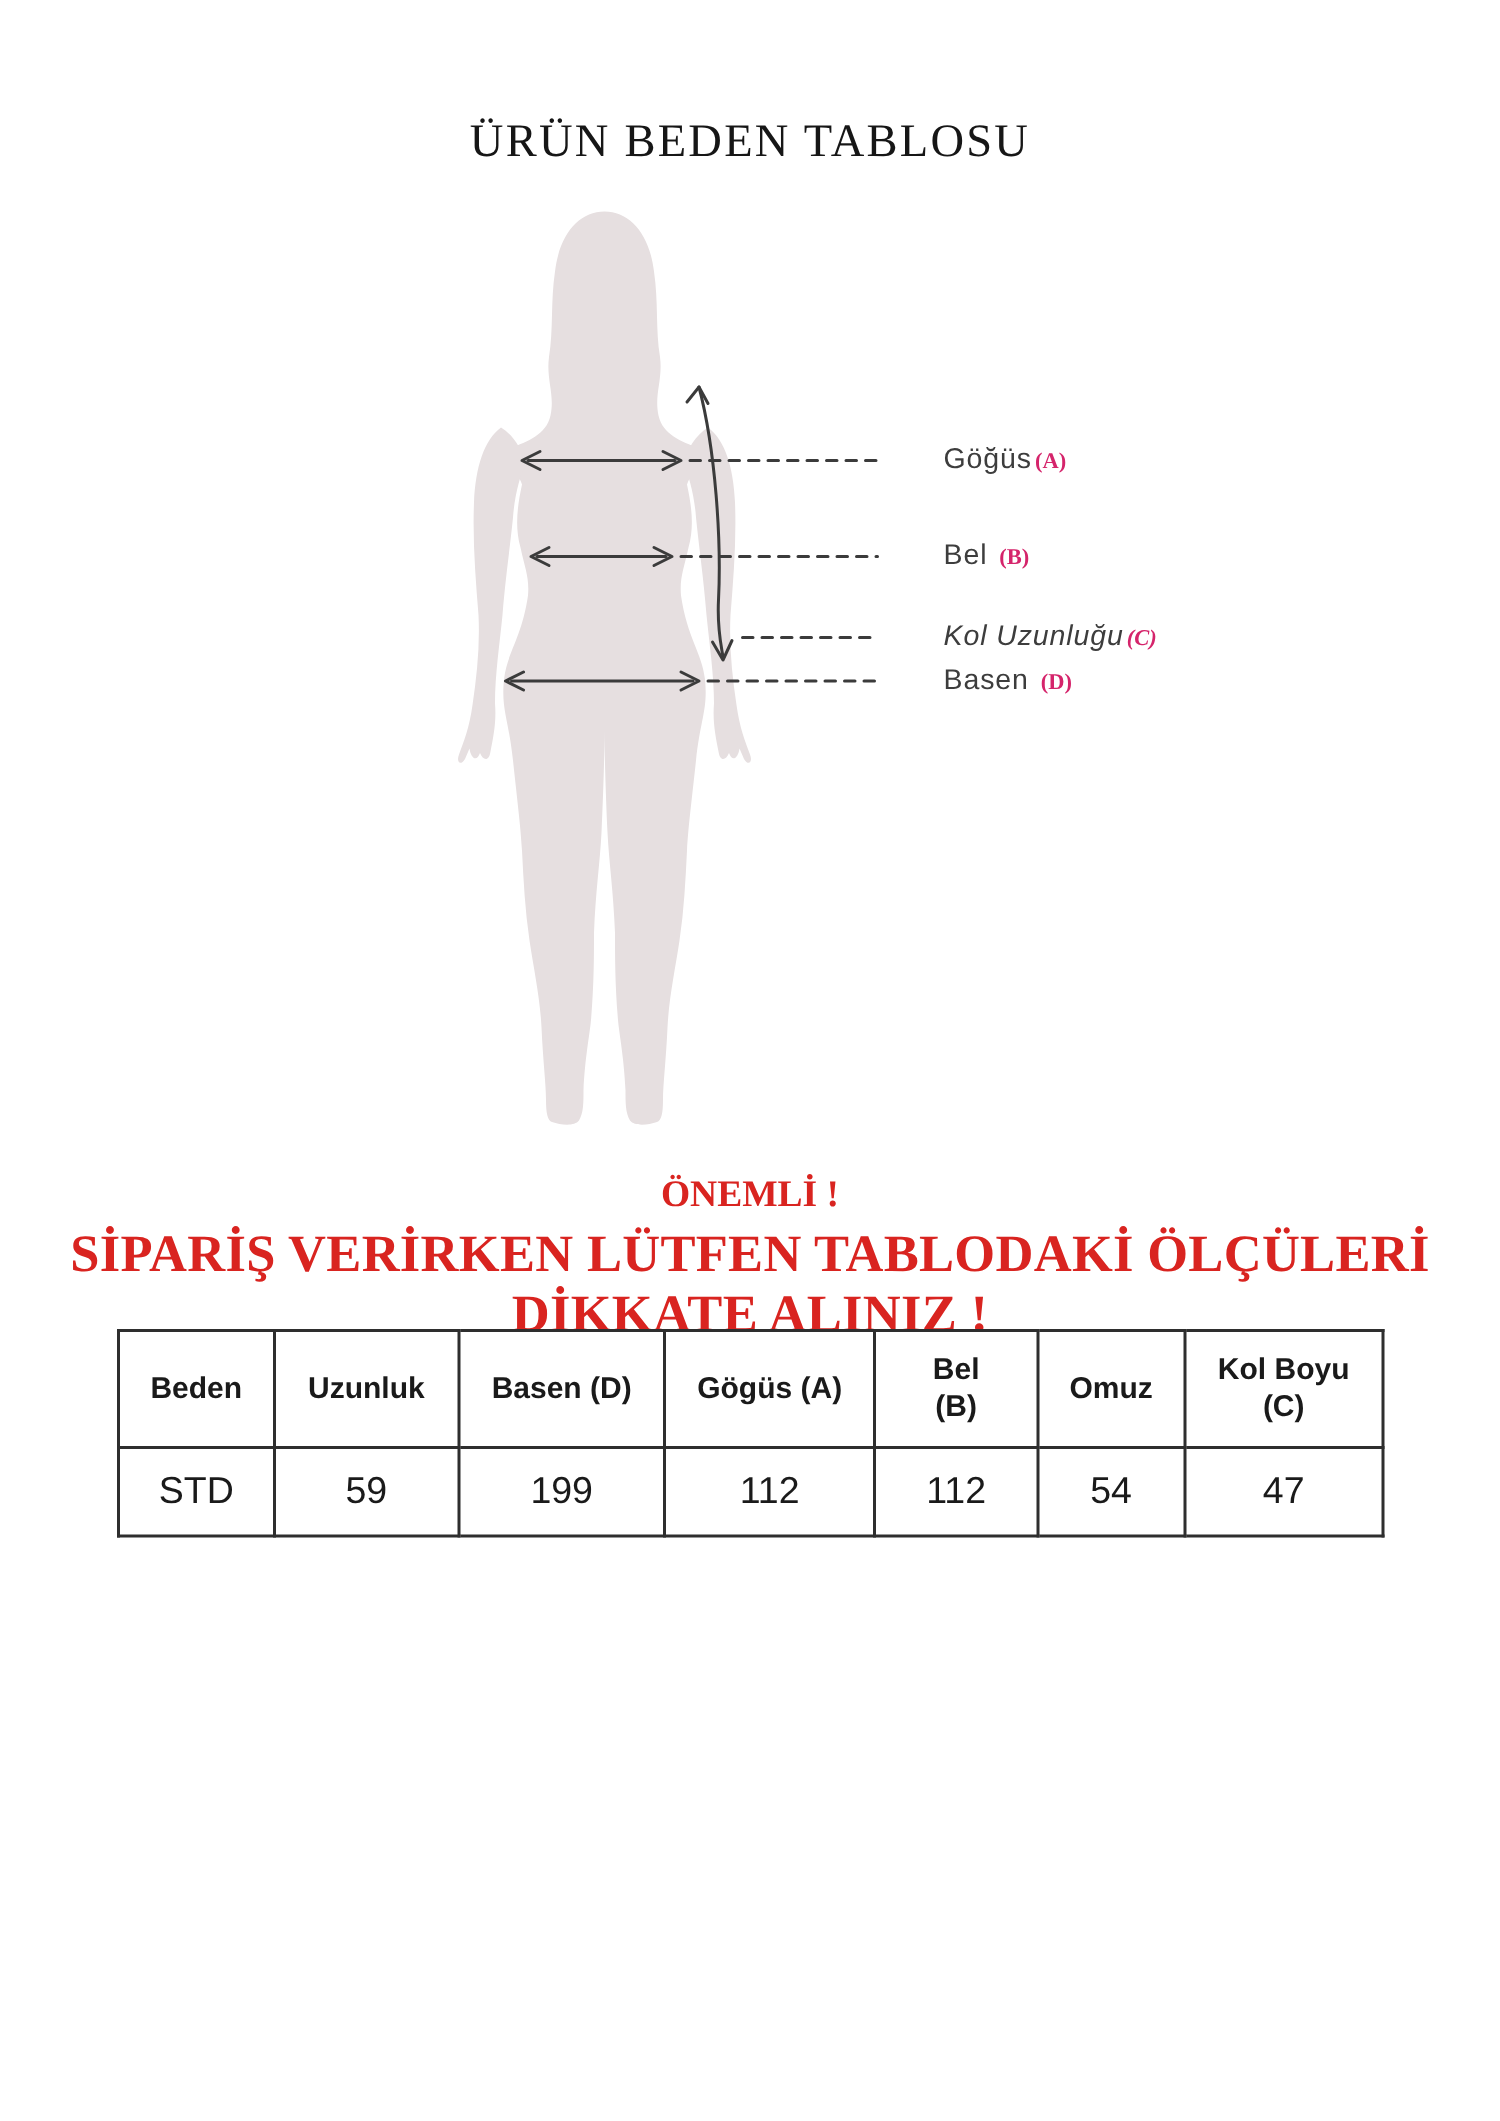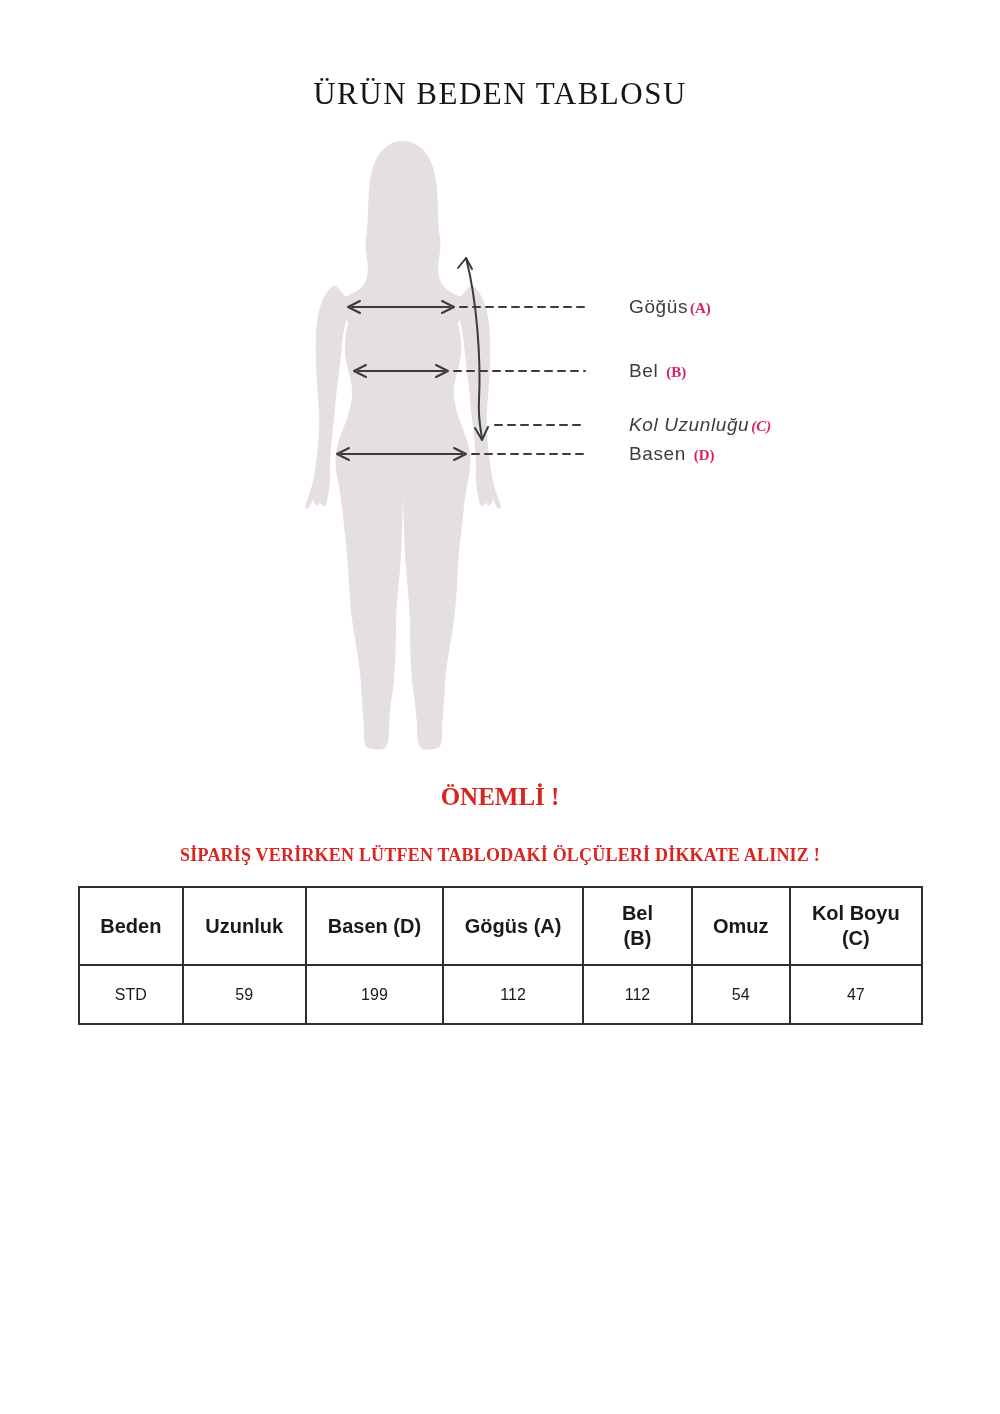--- a/index.html
+++ b/index.html
@@ -78,27 +78,27 @@
     left: 0;
     width: 100%;
     text-align: center;
     font-family: "Liberation Serif", serif;
     font-weight: bold;
     font-size: 25px;
     color: #d92420;
   }
   .warning {
     position: absolute;
-    top: 845px;
+    top: 816px;
     left: 0;
     width: 100%;
     text-align: center;
     font-family: "Liberation Serif", serif;
     font-weight: bold;
-    font-size: 18px;
+    font-size: 35px;
     letter-spacing: 0.2px;
     color: #d92420;
   }
 
   .size-table {
     position: absolute;
     left: 78px;
     top: 886px;
     width: 845px;
     border-collapse: collapse;
@@ -114,21 +114,21 @@
     height: 76px;
     font-size: 20px;
     font-weight: bold;
     line-height: 1.25;
     padding: 0 0;
   }
   .size-table th.wrap-bel { padding: 0 26px; }
   .size-table th.wrap-kol { padding: 0 10px; border-radius: 29px; }
   .size-table td {
     height: 55px;
-    font-size: 16px;
+    font-size: 25px;
     font-weight: normal;
   }
   .col-1 { width: 12.3%; }
   .col-2 { width: 14.6%; }
   .col-3 { width: 16.3%; }
   .col-4 { width: 16.6%; }
   .col-5 { width: 12.9%; }
   .col-6 { width: 11.6%; }
   .col-7 { width: 15.7%; }
 </style>

